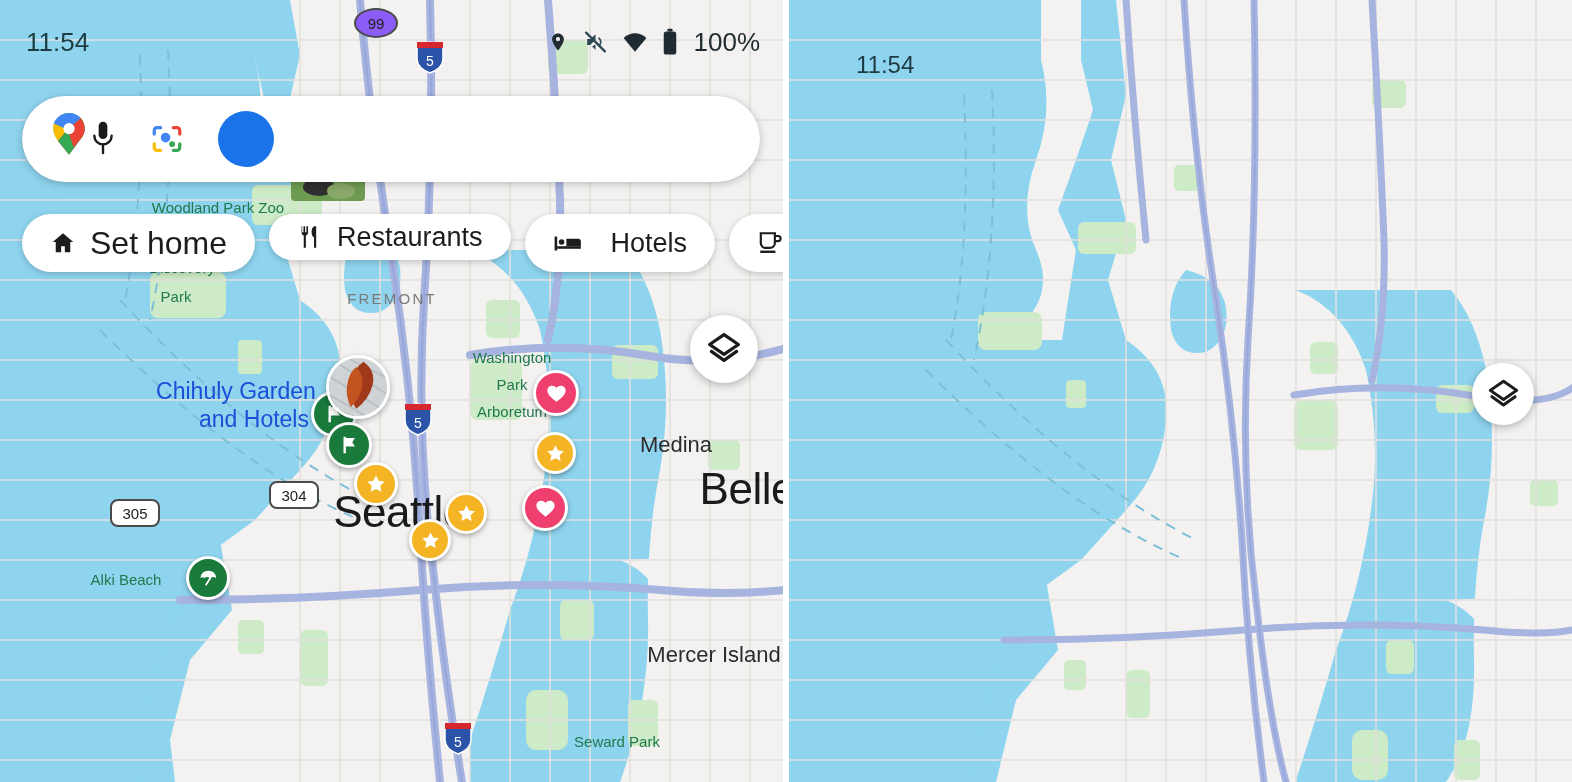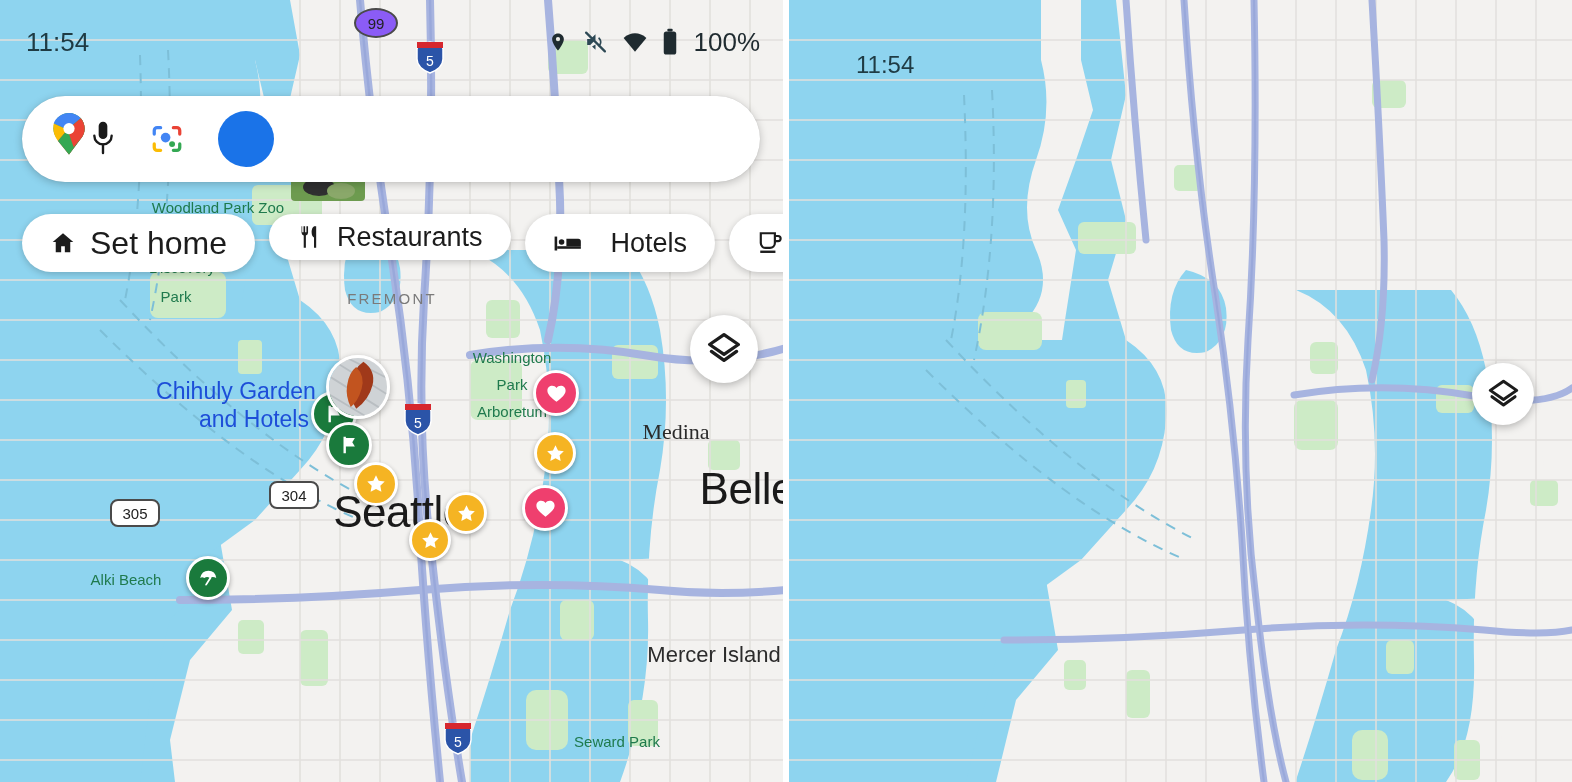--- a/index.html
+++ b/index.html
@@ -222,21 +222,21 @@
 
       <div class="mlabel lbl-park" style="left:218px;top:208px;"><span>Woodland Park Zoo</span></div>
       <div class="mlabel lbl-park" style="left:182px;top:268px;"><span>Discovery</span></div>
       <div class="mlabel lbl-park" style="left:176px;top:297px;"><span>Park</span></div>
       <div class="mlabel lbl-hood" style="left:370px;top:299px;margin-left:22px;"><span>FREMONT</span></div>
       <div class="mlabel lbl-attr" style="left:236px;top:392px;"><span>Chihuly Garden</span></div>
       <div class="mlabel lbl-attr" style="left:254px;top:420px;"><span>and Hotels</span></div>
       <div class="mlabel lbl-park" style="left:512px;top:358px;"><span>Washington</span></div>
       <div class="mlabel lbl-park" style="left:512px;top:385px;"><span>Park</span></div>
       <div class="mlabel lbl-park" style="left:512px;top:412px;"><span>Arboretum</span></div>
-      <div class="mlabel lbl-city" style="left:676px;top:432px;font-family:Liberation Serif, serif;"><span>Medina</span></div>
+      <div class="mlabel lbl-city" style="left:676px;top:445px;"><span>Medina</span></div>
       <div class="mlabel lbl-citybig" style="left:758px;top:489px;"><span>Bellev</span></div>
       <div class="mlabel lbl-citybig" style="left:400px;top:512px;"><span>Seattle</span></div>
       <div class="mlabel lbl-park" style="left:126px;top:580px;"><span>Alki Beach</span></div>
       <div class="mlabel lbl-city" style="left:714px;top:655px;"><span>Mercer Island</span></div>
       <div class="mlabel lbl-park" style="left:617px;top:742px;"><span>Seward Park</span></div>
 
       <div class="shield shield-oval" style="left:376px;top:23px;">
           <span>99</span>
         </div>
       <div class="shield-i" style="left:430px;top:57px;">

